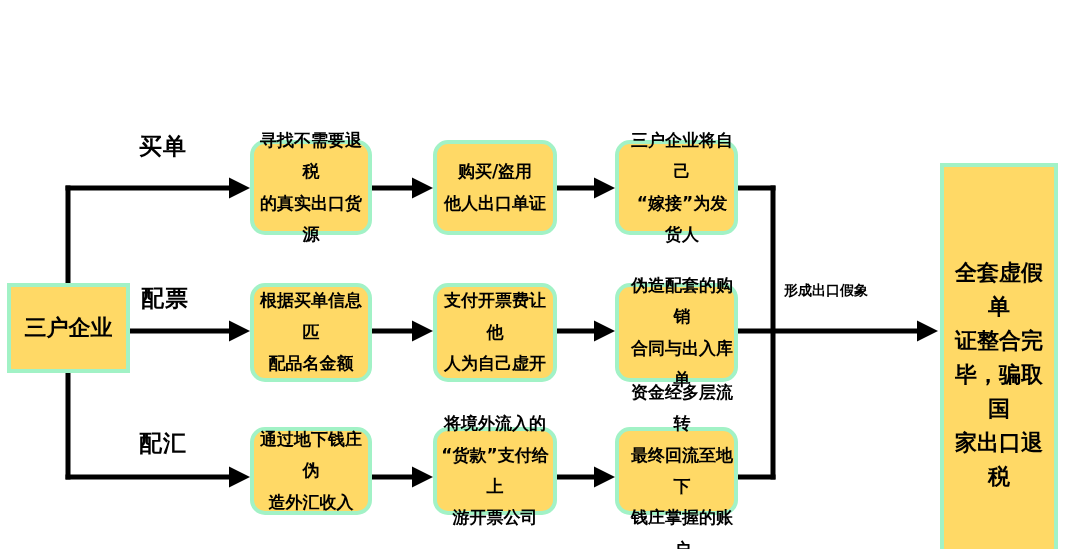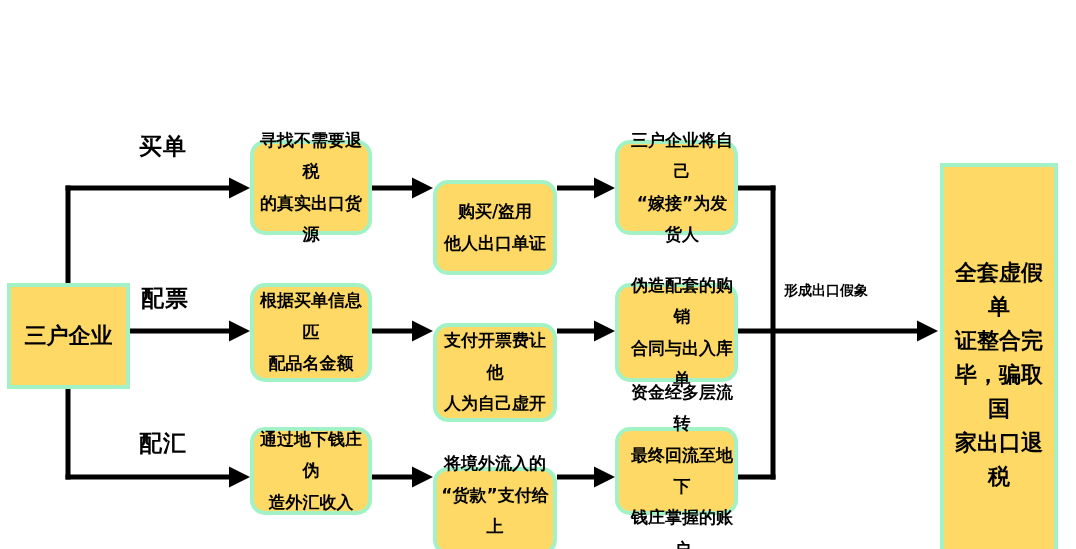--- a/index.html
+++ b/index.html
@@ -22,24 +22,24 @@
   }
   .node{
     position:absolute;z-index:1;box-sizing:border-box;
     background:var(--box_fill,#FFD966);
     border:4px solid var(--box_border,#A2F2C6);
     display:flex;align-items:center;justify-content:center;
     text-align:center;color:#000;font-weight:bold;
     white-space:pre-line;
   }
   .step{font-size:17px;line-height:1.85;padding:0 1px;border-radius:15px;}
-  .src{left:7px;top:283px;width:123px;height:106px;font-size:22px;}
+  .src{left:7px;top:283px;width:123px;height:90px;font-size:22px;}
   .result{left:940px;top:163px;width:118px;height:424px;font-size:22px;line-height:1.55;padding:0 4px;}
   .c1{left:250px;width:122px;}
-  .c2{left:433px;width:124px;margin-top:40px;}
+  .c2{left:433px;width:124px;}
   .c3{left:615px;width:123px;padding-left:12px;}
   .r1{top:140px;height:95px;}
   .r2{top:283px;height:99px;}
   .r3{top:427px;height:88px;}
   .branch-label{
     position:absolute;z-index:2;color:#000;font-weight:bold;font-size:23px;
     letter-spacing:1px;
   }
   .lbl-1{left:139px;top:131px;}
   .lbl-2{left:141px;top:283px;}

